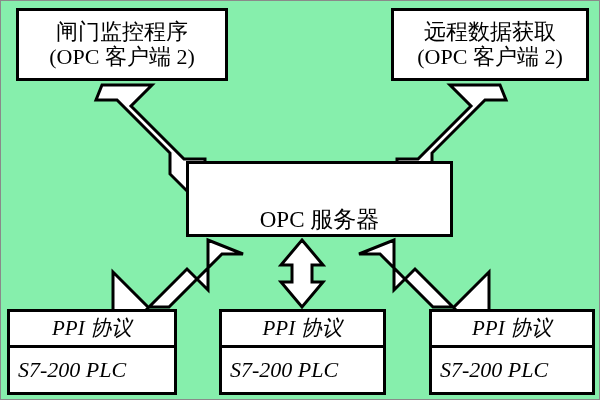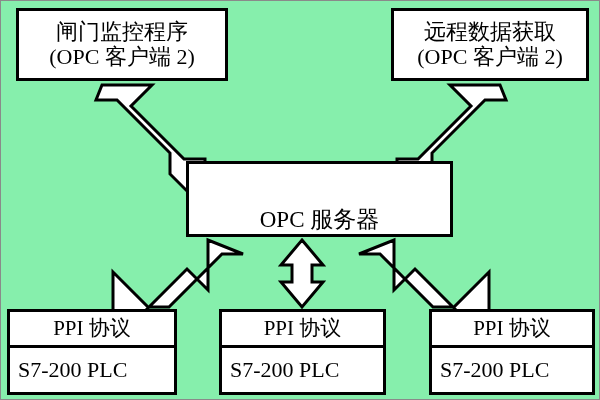--- a/index.html
+++ b/index.html
@@ -45,20 +45,21 @@
 
   
   .plc-stack {
     position: absolute;
     box-sizing: border-box;
     background: #ffffff;
     border: 3px solid #000000;
     display: flex;
     flex-direction: column;
     z-index: 3;
+    font-style: italic;
   }
   .plc-proto {
     box-sizing: border-box;
     height: 36px;
     border-bottom: 3px solid #000000;
     display: flex;
     align-items: center;
     justify-content: center;
   }
   .plc-model {

